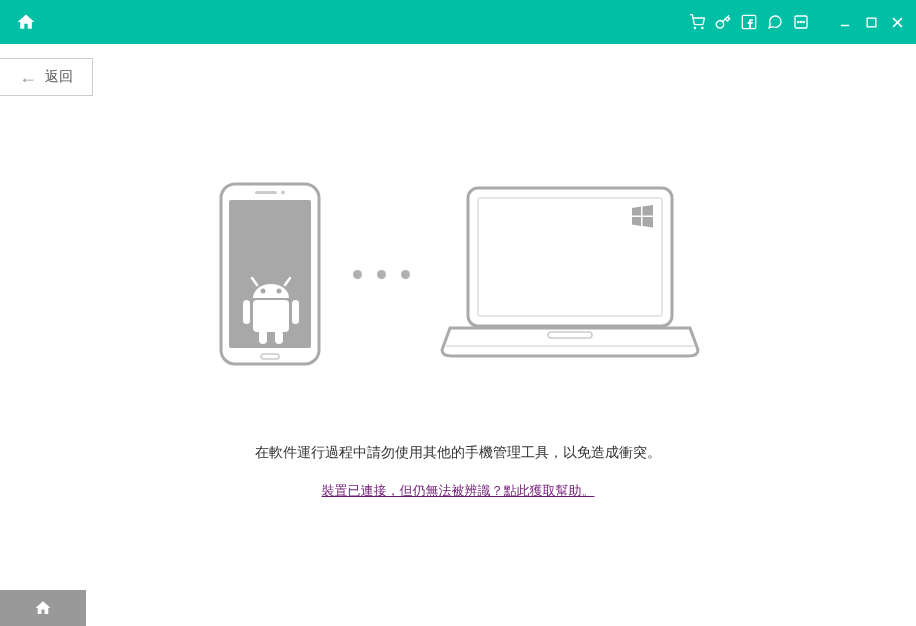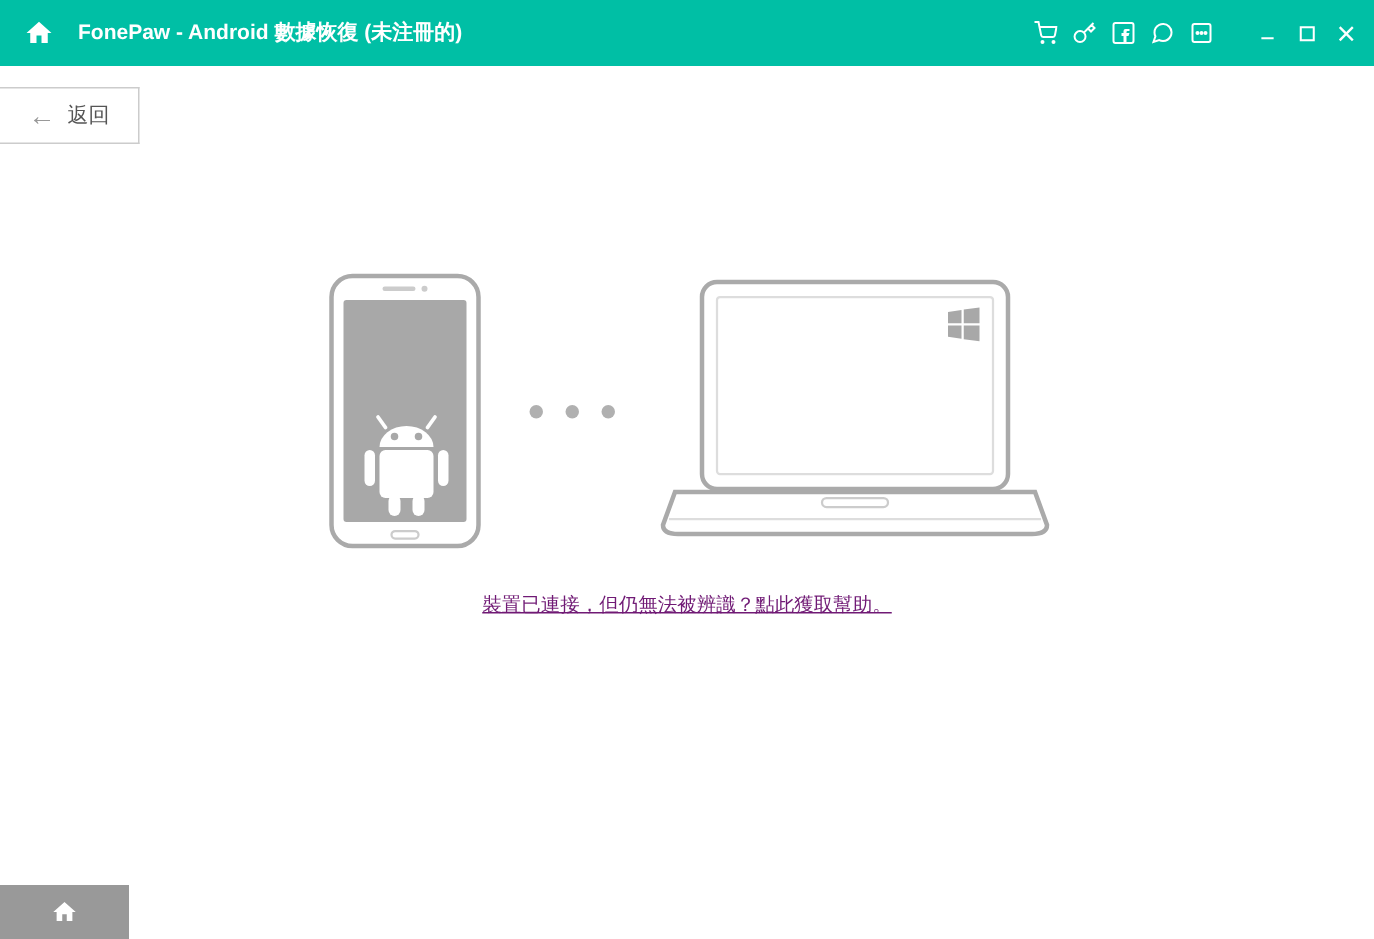--- a/index.html
+++ b/index.html
@@ -143,21 +143,20 @@
   </style>
 </head>
 <body>
 
 <div class="titlebar">
   <div class="home-icon">
     <svg width="20" height="20" viewBox="0 0 24 24" fill="#fff">
       <path d="M10 20v-6h4v6h5v-8h3L12 3 2 12h3v8z"></path>
     </svg>
   </div>
-  <div class="app-title">FonePaw - Android 數據恢復 (未注冊的)</div>
   <div class="title-right">
     <div class="title-icon">
       <svg width="16" height="16" viewBox="0 0 24 24" fill="none" stroke="#fff" stroke-width="2">
         <circle cx="9" cy="21" r="1"></circle>
           <circle cx="20" cy="21" r="1"></circle>
         <path d="M1 1h4l2.68 13.39a2 2 0 0 0 2 1.61h9.72a2 2 0 0 0 2-1.61L23 6H6"></path>
       </svg>
     </div>
     <div class="title-icon">
       <svg width="16" height="16" viewBox="0 0 24 24" fill="none" stroke="#fff" stroke-width="2">
@@ -250,20 +249,21 @@
         <polygon points="10.5,11 21,11 21,21.5 10.5,20.1"></polygon>
       </g>
 
       <path d="M10 146 L250 146 L258 168 Q258 174 248 174 L12 174 Q2 174 2 168 Z" fill="none" stroke="#aaa" stroke-width="3"></path>
       <path d="M10 146 L250 146" stroke="#aaa" stroke-width="2"></path>
       <rect x="108" y="150" width="44" height="6" rx="3" fill="none" stroke="#ccc" stroke-width="1.5"></rect>
       <line x1="6" y1="164" x2="254" y2="164" stroke="#ddd" stroke-width="1.5"></line>
     </svg>
   </div>
 
+  <div class="warning">在軟件運行過程中請勿使用其他的手機管理工具，以免造成衝突。</div>
   <div class="help-link">裝置已連接，但仍無法被辨識？點此獲取幫助。</div>
 </div>
 
 <div class="footer-btn">
   <svg width="18" height="18" viewBox="0 0 24 24" fill="#fff">
     <path d="M10 20v-6h4v6h5v-8h3L12 3 2 12h3v8z"></path>
   </svg>
 </div>
 
 </body></html>

